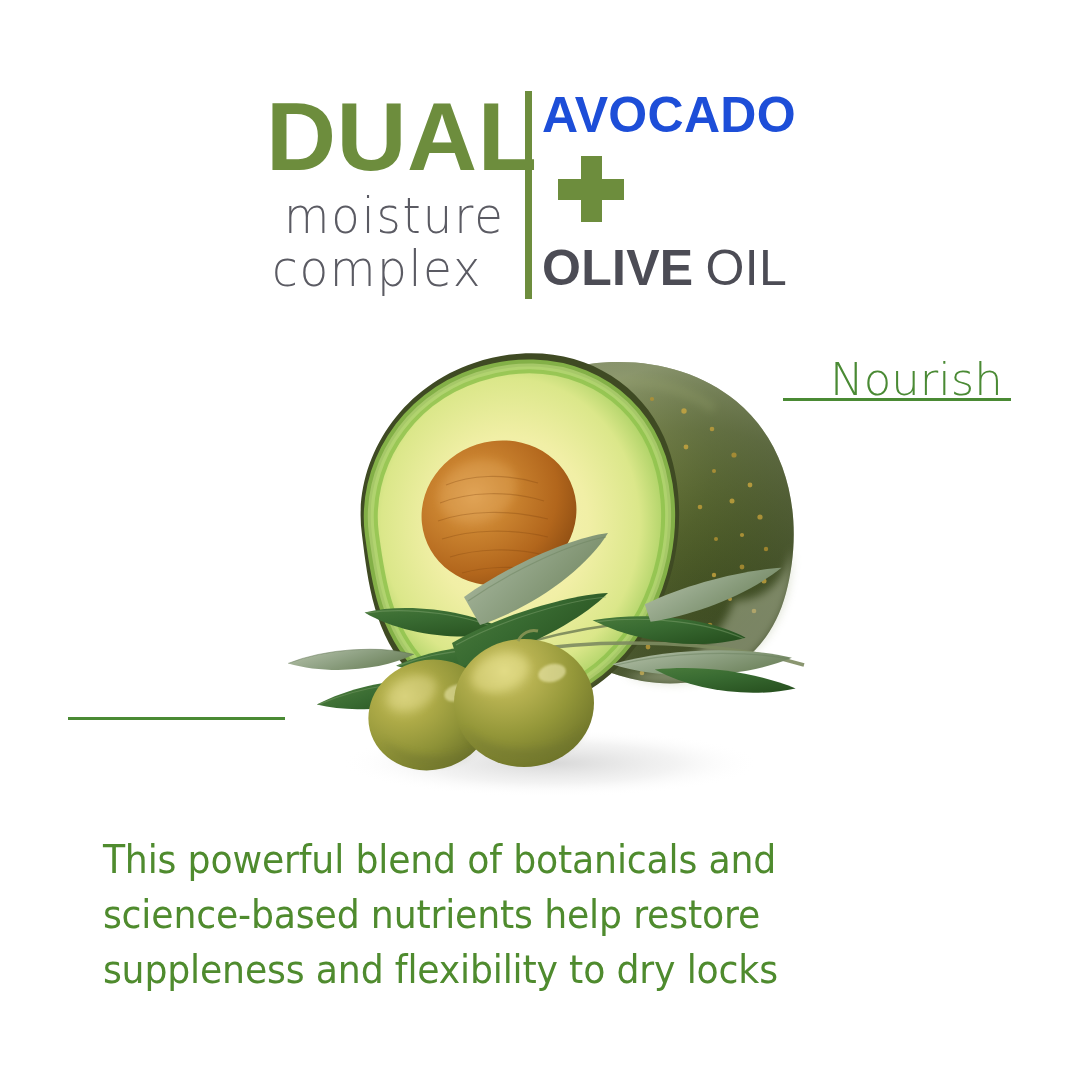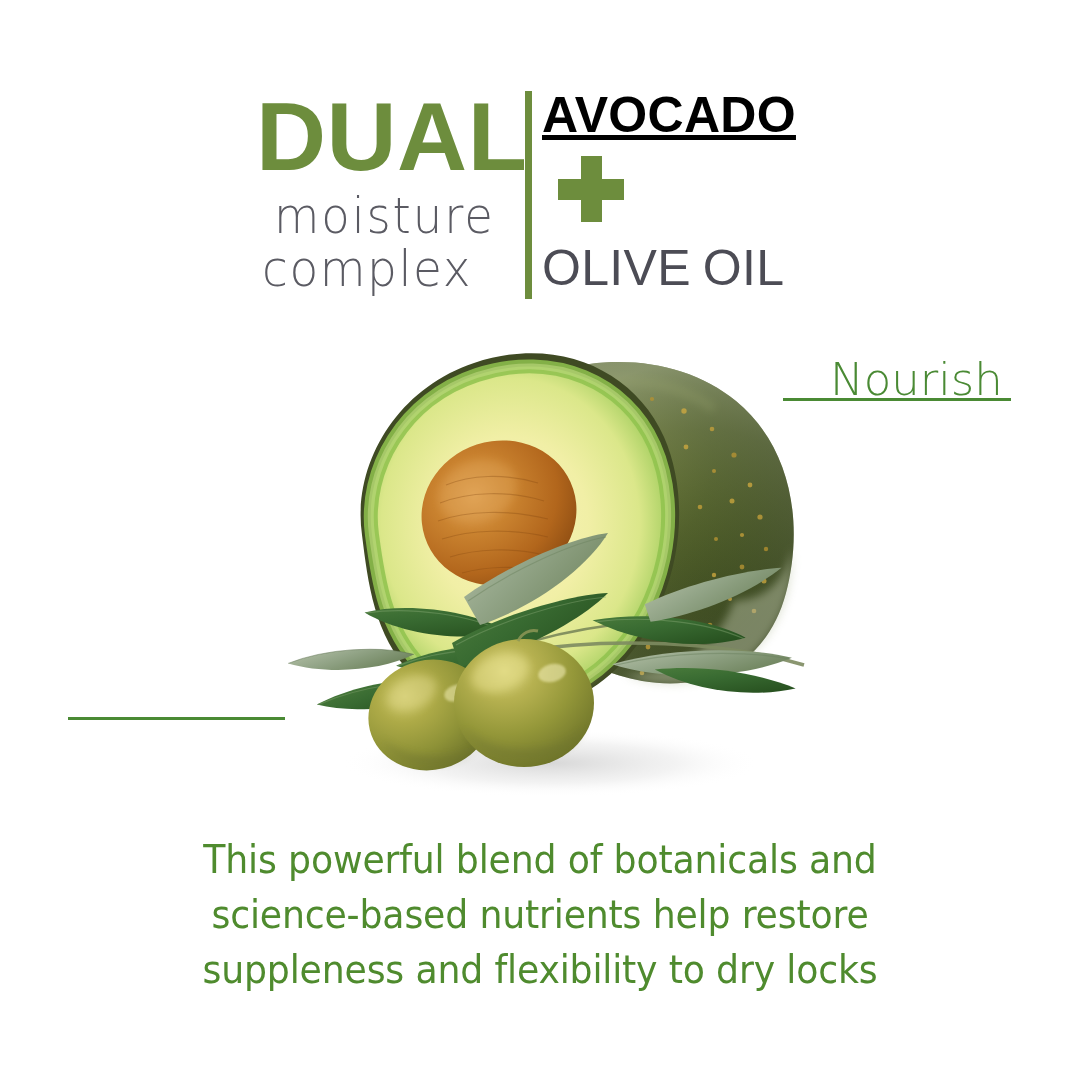--- a/index.html
+++ b/index.html
@@ -24,21 +24,21 @@
     position: absolute;
     left: 256px;
     top: 88px;
     width: 530px;
     height: 215px;
   }
 
   
   #logo-left {
     position: absolute;
-    left: 0;
+    left: 10px;
     top: 0;
     width: 262px;
     height: 215px;
   }
   #word-dual {
     position: absolute;
     left: 0px;
     top: 0px;
     font-family: "Liberation Sans", sans-serif;
     font-weight: 700;
@@ -97,23 +97,22 @@
   }
   #word-avocado {
     position: absolute;
     left: 0px;
     top: 2px;
     font-family: "Liberation Sans", sans-serif;
     font-weight: 700;
     font-size: 50px;
     line-height: 50px;
     letter-spacing: 0.3px;
-    color: #000000;
-    white-space: nowrap;
-    text-decoration: underline;
+    color: #1d4ed8;
+    white-space: nowrap;
   }
   #plus-sign {
     position: absolute;
     left: 16px;
     top: 68px;
     width: 66px;
     height: 66px;
   }
   #plus-sign .bar-h {
     position: absolute;
@@ -135,21 +134,21 @@
     position: absolute;
     left: 0px;
     top: 155px;
     white-space: nowrap;
     font-family: "Liberation Sans", sans-serif;
     font-size: 50px;
     line-height: 50px;
     color: #4c4c55;
   }
   #word-olive {
-    font-weight: 400;
+    font-weight: 700;
     letter-spacing: 0.3px;
   }
   #word-oil {
     font-weight: 400;
     letter-spacing: 0.3px;
     margin-left: 12px;
   }
 
   
   .callout {
@@ -194,21 +193,21 @@
     width: 570px;
     height: 490px;
   }
 
   
   #body-copy {
     position: absolute;
     left: 70px;
     top: 832px;
     width: 940px;
-    text-align: center;
+    text-align: left;
     color: #4f8b2e;
     font-family: "DejaVu Sans", sans-serif;
     font-weight: 400;
     font-size: 39px;
     line-height: 55px;
     letter-spacing: -0.2px;
   }
   #body-copy .ln {
     display: block;
     transform: scaleX(0.93);

